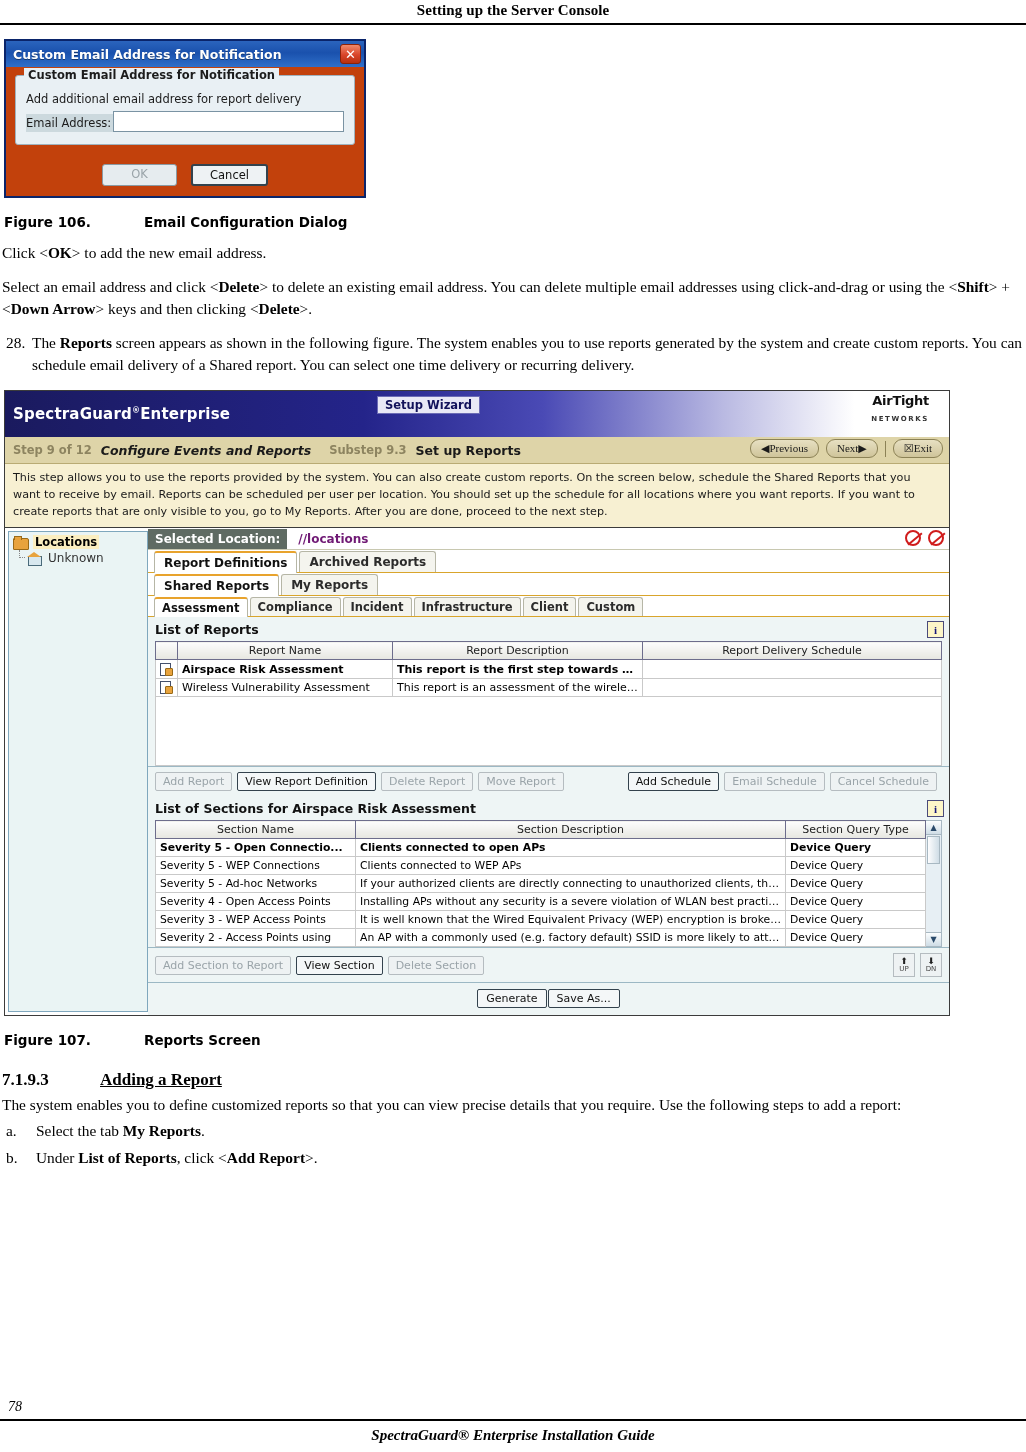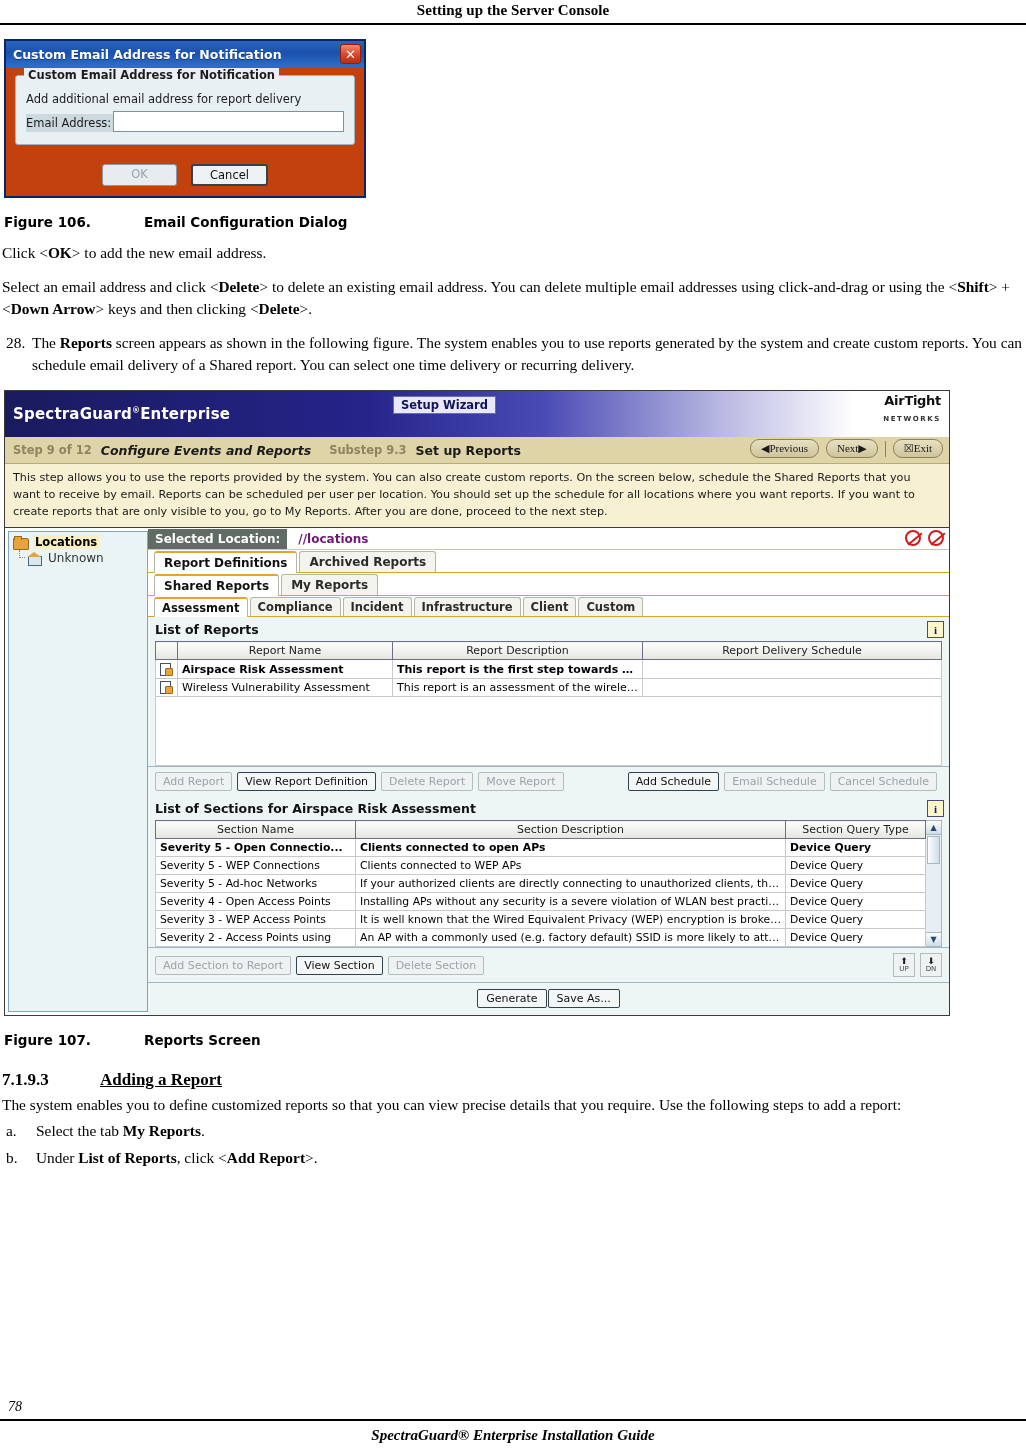--- a/index.html
+++ b/index.html
@@ -147,27 +147,27 @@
     background:linear-gradient(90deg,#1a1a5e 0%,#24248a 38%,#4a4ab5 57%,#b9b9e2 76%,#ffffff 90%,#ffffff 100%);
     display:flex;align-items:center;position:relative;
   }
   .brand{
     color:#fff;font-weight:bold;font-size:15px;
     padding-left:8px;letter-spacing:.2px;white-space:nowrap;
   }
   .brand sup{font-size:8px;vertical-align:super;}
   .brand .ent{font-weight:bold;}
   .wizard-chip{
-    position:absolute;left:388px;top:5px;
+    position:absolute;left:372px;top:5px;
     background:#e8e8f6;border:1px solid #6b6bb5;
     color:#12125a;font-weight:bold;font-size:11.5px;
     padding:1px 7px;
   }
   .airtight{
-    position:absolute;right:8px;top:1px;text-align:right;line-height:1;
+    position:absolute;right:20px;top:1px;text-align:right;line-height:1;
   }
   .airtight .at1{font-weight:bold;font-size:13px;color:#111;letter-spacing:-.3px;}
   .airtight .at2{font-size:7px;letter-spacing:1.6px;color:#333;font-weight:bold;}
 
   .app-steps{
     height:26px;background:#ded4a8;
     display:flex;align-items:center;position:relative;
     border-bottom:1px solid #b9ab74;
   }
   .step-dim{color:#8d8460;font-weight:bold;font-size:11.5px;padding-left:8px;white-space:nowrap;}

